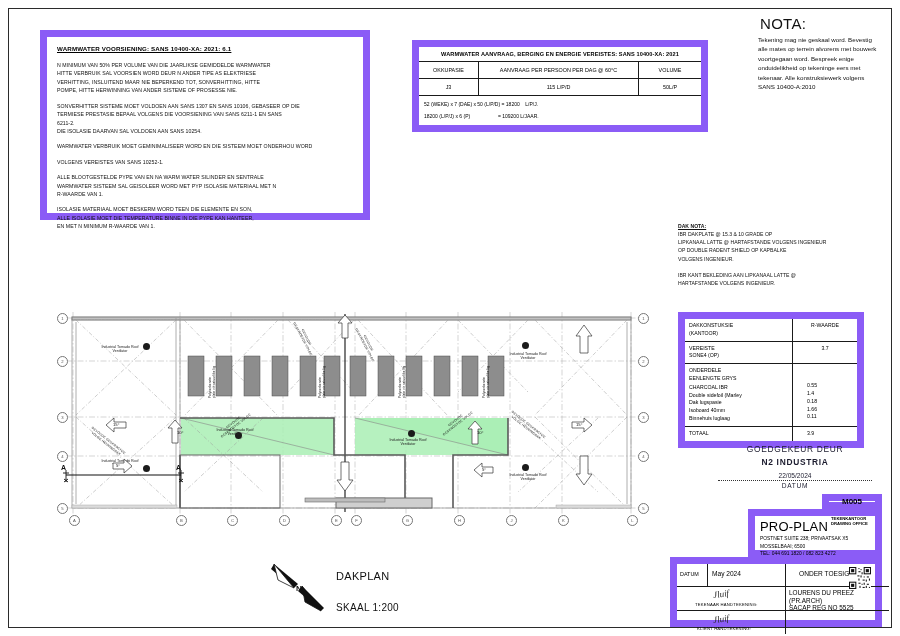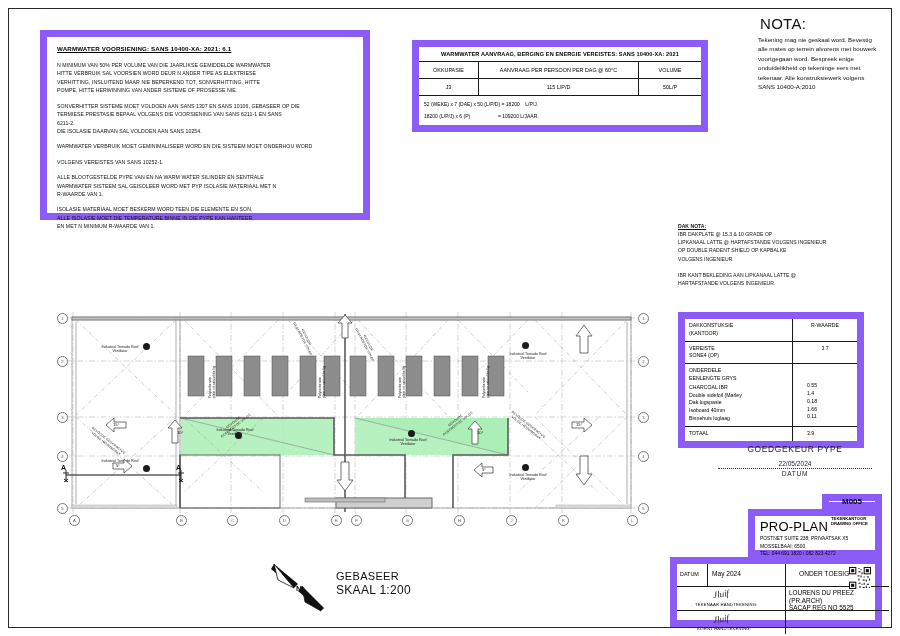--- a/index.html
+++ b/index.html
@@ -62,21 +62,21 @@
   .vent{position:absolute;width:7px;height:7px;border-radius:50%;background:#1b1b1b;}
   .ventlbl{position:absolute;font-size:3.6px;line-height:1.25;color:#222;text-align:center;width:60px;}
   .slatlbl{position:absolute;font-size:2.9px;color:#111;writing-mode:vertical-rl;transform:rotate(180deg);letter-spacing:.2px;}
   .arrow{position:absolute;}
   .arrlbl{position:absolute;font-size:4.2px;color:#111;}
   .diaglbl{position:absolute;font-size:3.2px;color:#111;white-space:nowrap;letter-spacing:.2px;}
   .secm{position:absolute;font-size:7px;font-weight:bold;color:#111;}
   
   #cap{left:336px;top:570px;}
   #cap .t1{font-size:11px;letter-spacing:.3px;color:#111;}
-  #cap .t2{font-size:12px;letter-spacing:.3px;color:#111;margin-top:1px;}
+  #cap .t2{font-size:10px;letter-spacing:.3px;color:#111;margin-top:20px;}
 </style>
 </head>
 <body>
 
 <div id="sheet">
   <div id="border"></div>
 
   <div class="box" id="spec">
     <div class="hd ttl">WARMWATER VOORSIENING: SANS 10400-XA: 2021: 6.1</div>
     <p style="white-space:pre-line">N MINIMUM VAN 50% PER VOLUME VAN DIE JAARLIKSE GEMIDDELDE WARMWATER
@@ -164,21 +164,22 @@
         <div>0.11</div>
       </div>
     </div>
     <div class="row">
       <div class="l">TOTAAL</div>
       <div class="v num">3.9</div>
     </div>
   </div>
 
   <div class="abs" id="appr">
-    <div class="l1">GOEDGEKEUR PYPE</div>
+    <div class="l1">GOEDGEKEUR DEUR</div>
+    <div class="l1" style="font-weight:bold">N2 INDUSTRIA</div>
     <div class="dt">22/05/2024</div>
     <div class="dashed"></div>
     <div class="dl">DATUM</div>
   </div>
 
   <div class="box" id="m005">
     <span>M005</span>
   </div>
 
   <div class="box" id="tb">
@@ -485,21 +486,21 @@
 plate vir natuurlike lig</div>
     <div class="slatlbl" style="left:424px;top:46px;white-space:pre-line;height:40px">Polycarbonate
 plate vir natuurlike lig</div>
 
     
     <div class="secm" style="left:3px;top:152px">A</div>
     <div class="secm" style="left:118px;top:152px">A</div>
   </div>
 
   <div class="abs" id="cap">
-    <div class="t1">GEBASEER</div>
+    <div class="t1">DAKPLAN</div>
     <div class="t2">SKAAL 1:200</div>
   </div>
   <svg class="abs" style="left:268px;top:556px" width="60" height="60" viewBox="0 0 60 60">
     <polygon points="6,8 30,28 26,32 3,13" fill="#111"></polygon>
     <polygon points="6,8 26,32 10,24" fill="#fff" stroke="#111" stroke-width="0.8"></polygon>
     <polygon points="34,30 56,52 53,55 30,35" fill="#111"></polygon>
     <polygon points="34,30 53,55 37,46" fill="#111" stroke="#111" stroke-width="0.8"></polygon>
     <text x="28" y="35" font-size="8" font-family="Liberation Sans" fill="#111" font-weight="bold">N</text>
   </svg>
 </div>

